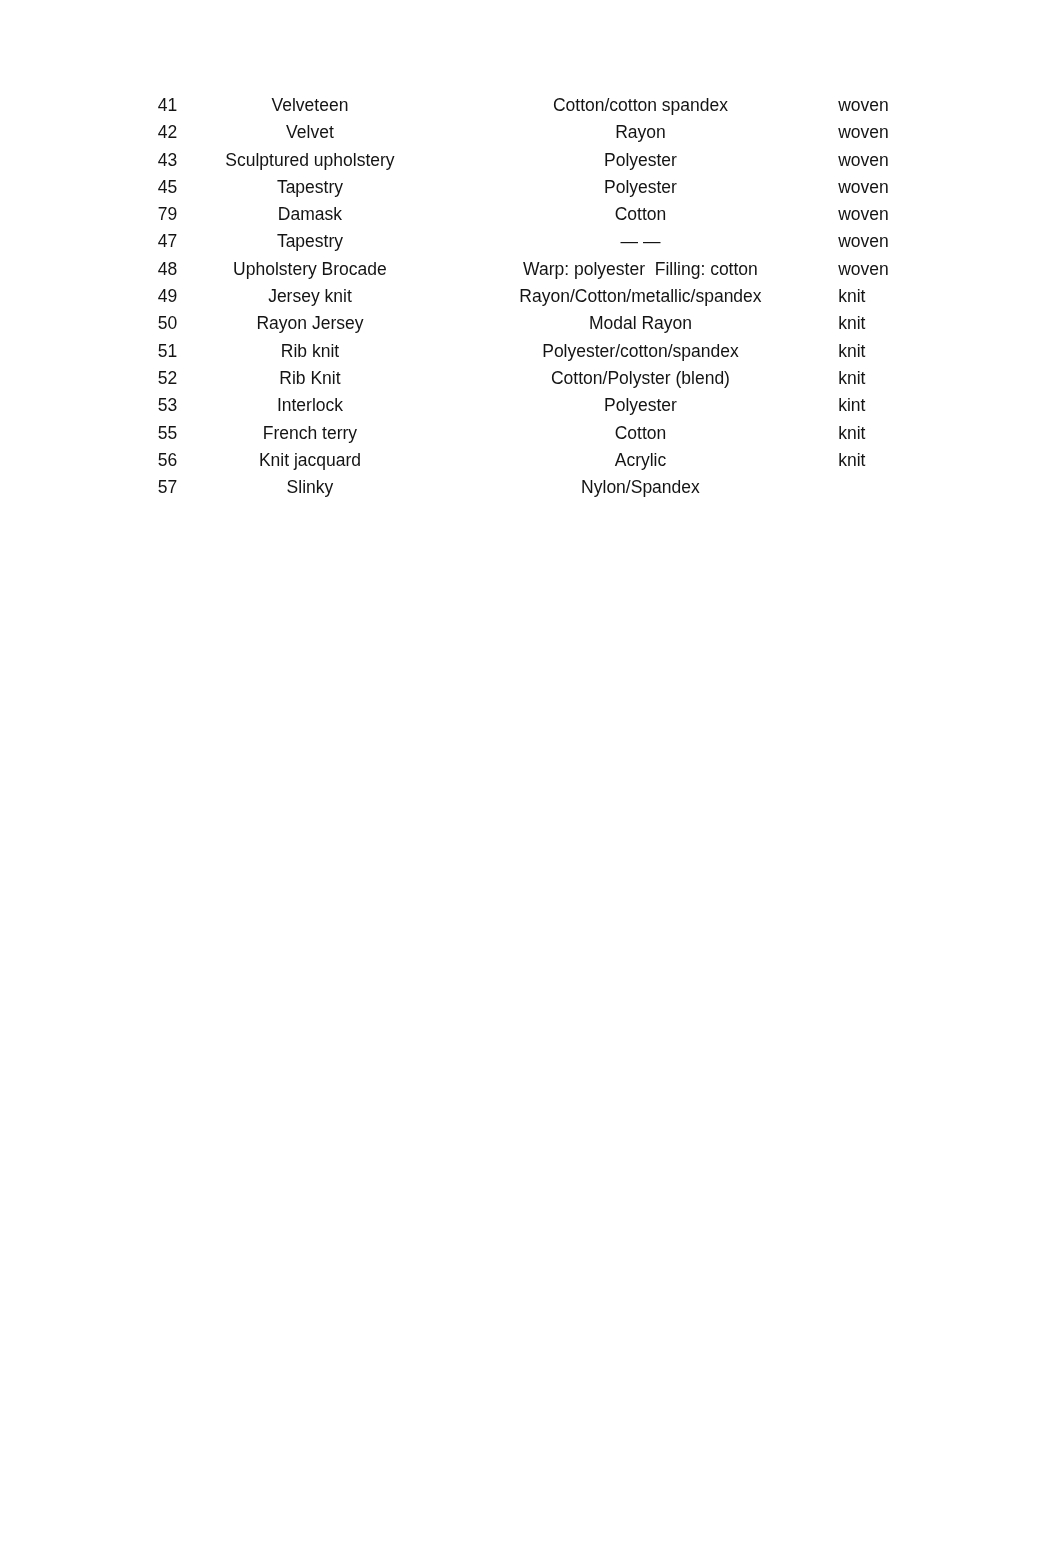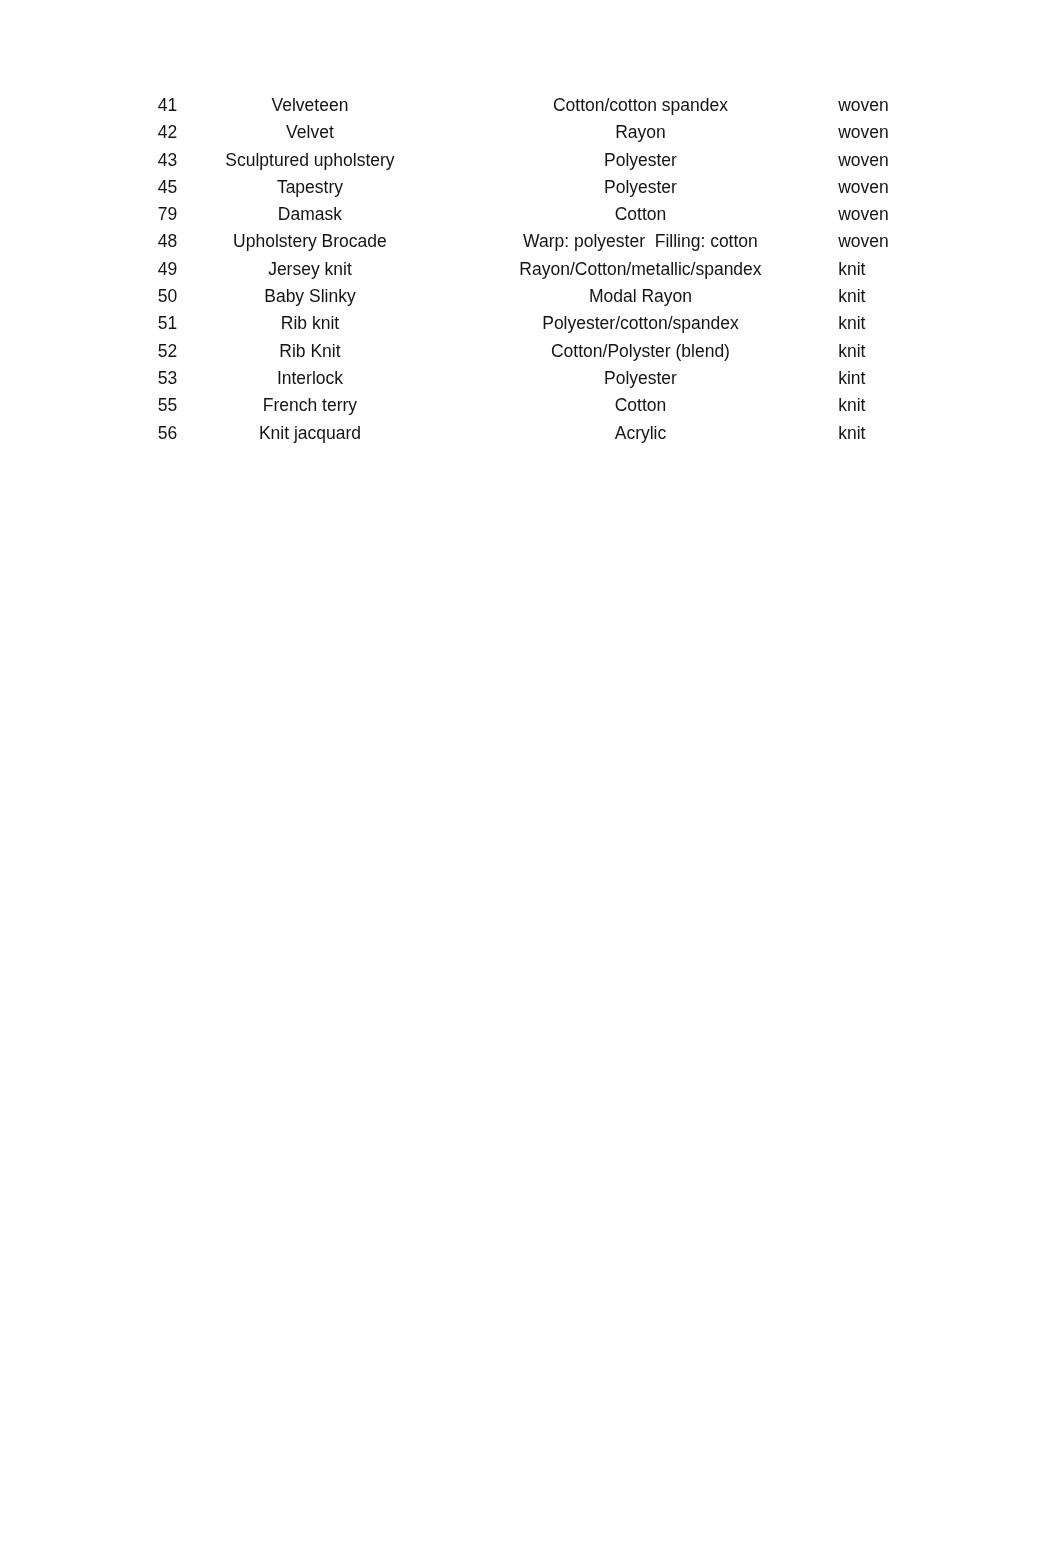--- a/index.html
+++ b/index.html
@@ -87,34 +87,40 @@
           <td class="col-fiber">Polyester</td>
           <td class="col-const">woven</td>
         </tr>
         <tr>
           <td class="col-index">79</td>
           <td class="col-name">Damask</td>
           <td class="col-fiber">Cotton</td>
           <td class="col-const">woven</td>
         </tr>
         <tr>
+          <td class="col-index">47</td>
+          <td class="col-name">Tapestry</td>
+          <td class="col-fiber">— —</td>
+          <td class="col-const">woven</td>
+        </tr>
+        <tr>
           <td class="col-index">48</td>
           <td class="col-name">Upholstery Brocade</td>
           <td class="col-fiber">Warp: polyester  Filling: cotton</td>
           <td class="col-const">woven</td>
         </tr>
         <tr>
           <td class="col-index">49</td>
           <td class="col-name">Jersey knit</td>
           <td class="col-fiber">Rayon/Cotton/metallic/spandex</td>
           <td class="col-const">knit</td>
         </tr>
         <tr>
           <td class="col-index">50</td>
-          <td class="col-name">Baby Slinky</td>
+          <td class="col-name">Rayon Jersey</td>
           <td class="col-fiber">Modal Rayon</td>
           <td class="col-const">knit</td>
         </tr>
         <tr>
           <td class="col-index">51</td>
           <td class="col-name">Rib knit</td>
           <td class="col-fiber">Polyester/cotton/spandex</td>
           <td class="col-const">knit</td>
         </tr>
         <tr>
@@ -134,15 +140,21 @@
           <td class="col-name">French terry</td>
           <td class="col-fiber">Cotton</td>
           <td class="col-const">knit</td>
         </tr>
         <tr>
           <td class="col-index">56</td>
           <td class="col-name">Knit jacquard</td>
           <td class="col-fiber">Acrylic</td>
           <td class="col-const">knit</td>
         </tr>
+        <tr>
+          <td class="col-index">57</td>
+          <td class="col-name">Slinky</td>
+          <td class="col-fiber">Nylon/Spandex</td>
+          <td class="col-const"></td>
+        </tr>
       </tbody>
   </table>
 </div>
 
 </body></html>

